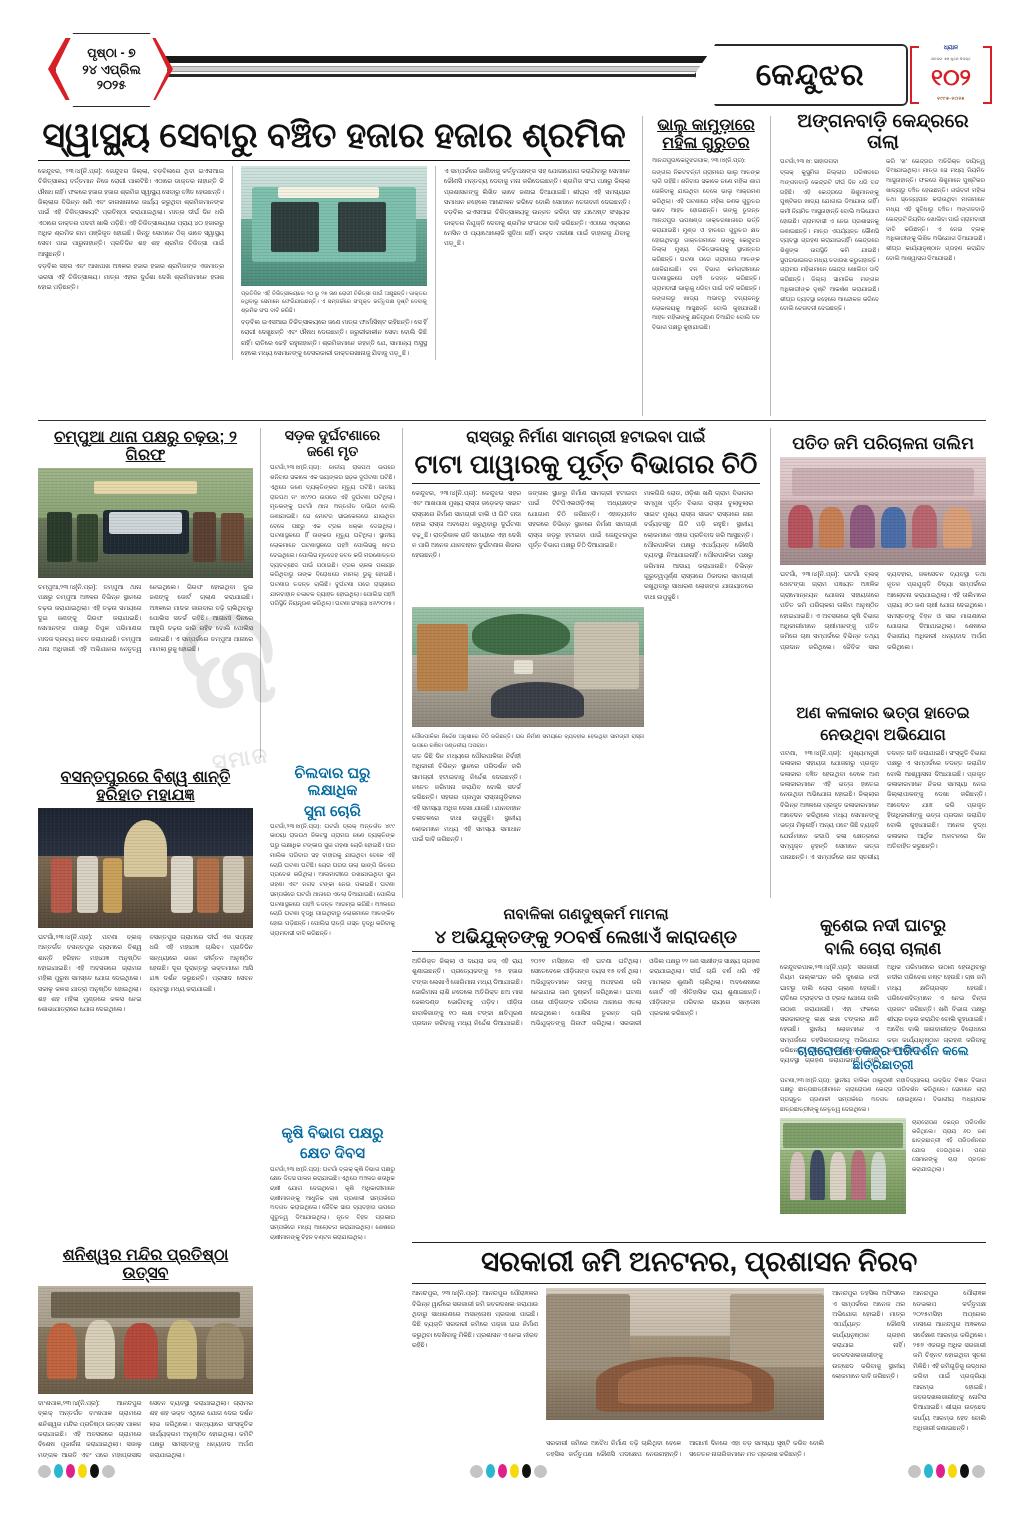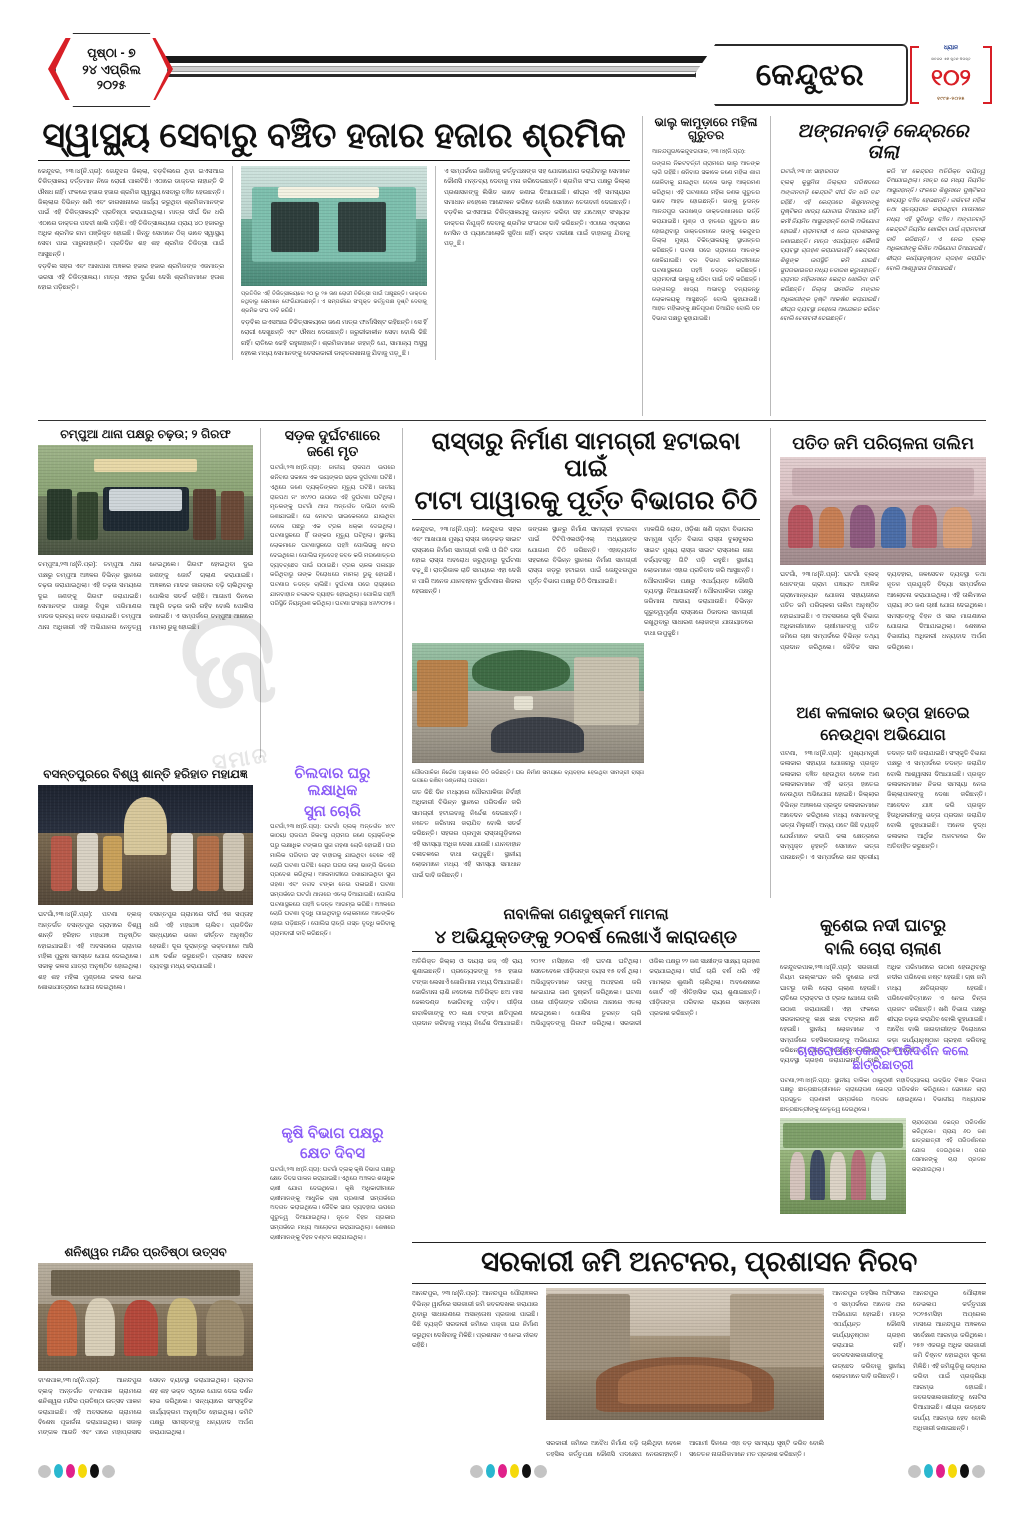--- a/index.html
+++ b/index.html
@@ -54,23 +54,23 @@
 
   .kicker{width:100%;text-align:center;}
   .kicker .band{display:inline-block;background:#c8102e;color:#fff;font-weight:bold;
     font-size:13.5px;padding:3px 30px 4px 30px;border-radius:3px;
     clip-path:polygon(4% 0,96% 0,100% 46%,94% 100%,6% 100%,0 46%);}
 
   h1.lead{font-size:35px;line-height:1.08;font-weight:bold;color:#111;margin:4px 0 6px;
      text-align:center;letter-spacing:-.2px;}
   h2.hd{font-size:19px;line-height:1.12;font-weight:bold;color:#111;margin:0 0 4px;
      text-align:center;}
-  h2.hd.sm{font-size:12px;}
+  h2.hd.sm{font-size:16px;text-decoration:underline;}
   h2.hd.xsm{font-size:14px;}
-  h3.hd{font-size:15px;line-height:1.15;font-weight:bold;color:#8b5cf6;margin:0 0 3px;text-align:center;}
+  h3.hd{font-size:15px;line-height:1.15;font-weight:bold;color:#0369a1;margin:0 0 3px;text-align:center;}
 
   .body{font-size:6.4px;line-height:1.62;color:#1a1a1a;text-align:justify;
      column-gap:8px;hyphens:none;word-spacing:-0.3px;}
   .body.c2{column-count:2;}
   .body.c3{column-count:3;}
   .body p{margin:0 0 2px;}
 
   .cap{font-size:5.6px;line-height:1.5;color:#222;text-align:justify;margin-top:3px;}
 
   .photo{position:relative;background:#d7d7d7;overflow:hidden;border:0;}
@@ -169,21 +169,21 @@
   <div class="col" style="left:622px;top:100px;width:108px;">
     <h2 class="hd sm">ଭାଲୁ କାମୁଡ଼ାରେ ମହିଳା ଗୁରୁତର</h2>
     <div class="body" style="font-size:6px;">
       <p>ଆନନ୍ଦପୁର/କେନ୍ଦୁଝରପାଳ, ୨୩।୪(ନି.ପ୍ର):</p>
       <p>ଜଙ୍ଗଲ ନିକଟବର୍ତ୍ତୀ ଗ୍ରାମରେ ଭାଲୁ ଆତଙ୍କ ଲାଗି ରହିଛି। ଶନିବାର ସକାଳେ ଜଣେ ମହିଳା ଶାଗ ତୋଳିବାକୁ ଯାଇଥିବା ବେଳେ ଭାଲୁ ଆକ୍ରମଣ କରିଥିଲା। ଏହି ଘଟଣାରେ ମହିଳା ଜଣକ ଗୁରୁତର ଭାବେ ଆହତ ହୋଇଛନ୍ତି। ତାଙ୍କୁ ତୁରନ୍ତ ଆନନ୍ଦପୁର ଉପଖଣ୍ଡ ଡାକ୍ତରଖାନାରେ ଭର୍ତ୍ତି କରାଯାଇଛି। ମୁଣ୍ଡ ଓ ହାତରେ ଗୁରୁତର କ୍ଷତ ହୋଇଥିବାରୁ ଡାକ୍ତରମାନେ ତାଙ୍କୁ କେନ୍ଦୁଝର ଜିଲ୍ଲା ମୁଖ୍ୟ ଚିକିତ୍ସାଳୟକୁ ସ୍ଥାନାନ୍ତର କରିଛନ୍ତି। ଘଟଣା ପରେ ଗ୍ରାମରେ ଆତଙ୍କ ଖେଳିଯାଇଛି। ବନ ବିଭାଗ କର୍ମଚାରୀମାନେ ଘଟଣାସ୍ଥଳରେ ପହଞ୍ଚି ତଦନ୍ତ କରିଛନ୍ତି। ଗ୍ରାମବାସୀ ଭାଲୁକୁ ଧରିବା ପାଇଁ ଦାବି କରିଛନ୍ତି। ଜଙ୍ଗଲରୁ ଖାଦ୍ୟ ଅଭାବରୁ ବନ୍ୟଜନ୍ତୁ ଲୋକାଳୟକୁ ଆସୁଛନ୍ତି ବୋଲି କୁହାଯାଉଛି। ଆହତ ମହିଳାଙ୍କୁ କ୍ଷତିପୂରଣ ଦିଆଯିବ ବୋଲି ବନ ବିଭାଗ ପକ୍ଷରୁ କୁହାଯାଇଛି।</p>
     </div>
   </div>
 
   <div class="rule-v" style="left:740px;top:100px;height:300px;"></div>
 
-  <div class="col" style="left:750px;top:104px;width:206px;font-style:italic;">
+  <div class="col" style="left:750px;top:94px;width:206px;">
     <h2 class="hd">ଅଙ୍ଗନବାଡ଼ି କେନ୍ଦ୍ରରେ ତାଲା</h2>
     <div style="display:flex;gap:7px;">
       <div style="width:99px;">
         <div class="body" style="font-size:6px;">
           <p>ଘଟଗାଁ,୨୩।୪: ସାହାରପଦା</p>
           <p>ବ୍ଲକ୍ କୁସୁମିତା ଜିଲ୍ଲାର ପରିଷଦରେ ଅଙ୍ଗନବାଡ଼ି କେନ୍ଦ୍ରଟି ଦୀର୍ଘ ଦିନ ଧରି ବନ୍ଦ ରହିଛି। ଏହି କେନ୍ଦ୍ରରେ ଶିଶୁମାନଙ୍କୁ ପୁଷ୍ଟିକର ଖାଦ୍ୟ ଯୋଗାଇ ଦିଆଯାଉ ନାହିଁ। କର୍ମୀ ନିୟମିତ ଆସୁନାହାନ୍ତି ବୋଲି ଅଭିଯୋଗ ହୋଇଛି। ଗ୍ରାମବାସୀ ଏ ନେଇ ପ୍ରଶାସନକୁ ଜଣାଇଛନ୍ତି। ମାତ୍ର ଏପର୍ଯ୍ୟନ୍ତ କୌଣସି ବ୍ୟବସ୍ଥା ଗ୍ରହଣ କରାଯାଇନାହିଁ। କେନ୍ଦ୍ରରେ ଶିଶୁଙ୍କ ଉପସ୍ଥିତି କମି ଯାଇଛି। ସୁପରଭାଇଜର ମଧ୍ୟ ତଦାରଖ କରୁନାହାନ୍ତି। ଗ୍ରାମର ମହିଳାମାନେ କେନ୍ଦ୍ର ଖୋଲିବା ଦାବି କରିଛନ୍ତି। ଜିଲ୍ଲା ସାମାଜିକ ମଙ୍ଗଳ ଅଧିକାରୀଙ୍କ ଦୃଷ୍ଟି ଆକର୍ଷଣ କରାଯାଇଛି। ଶୀଘ୍ର ବ୍ୟବସ୍ଥା ନହେଲେ ଆନ୍ଦୋଳନ କରିବେ ବୋଲି ଚେତାବନୀ ଦେଇଛନ୍ତି।</p>
         </div>
       </div>
       <div style="width:99px;">
         <div class="body" style="font-size:6px;">
@@ -219,21 +219,21 @@
   <div class="col" style="left:240px;top:412px;width:125px;">
     <h2 class="hd xsm">ସଡ଼କ ଦୁର୍ଘଟଣାରେ ଜଣେ ମୃତ</h2>
     <div class="body" style="font-size:6px;">
       <p>ଘଟଗାଁ,୨୩।୪(ନି.ପ୍ର): ଜାତୀୟ ରାଜପଥ ଉପରେ ଶନିବାର ସକାଳେ ଏକ ଭୟଙ୍କର ସଡ଼କ ଦୁର୍ଘଟଣା ଘଟିଛି। ଏଥିରେ ଜଣେ ବ୍ୟକ୍ତିଙ୍କର ମୃତ୍ୟୁ ଘଟିଛି। ଜାତୀୟ ରାଜପଥ ନଂ ୪୯/୨୦ ଉପରେ ଏହି ଦୁର୍ଘଟଣା ଘଟିଥିଲା। ମୃତକଙ୍କୁ ଘଟଗାଁ ଥାନା ଅନ୍ତର୍ଗତ ବାସିନ୍ଦା ବୋଲି ଜଣାଯାଇଛି। ସେ ମୋଟର ସାଇକେଲରେ ଯାଉଥିବା ବେଳେ ପଛରୁ ଏକ ଟ୍ରକ ଧକ୍କା ଦେଇଥିଲା। ଘଟଣାସ୍ଥଳରେ ହିଁ ତାଙ୍କର ମୃତ୍ୟୁ ଘଟିଥିଲା। ସ୍ଥାନୀୟ ଲୋକମାନେ ଘଟଣାସ୍ଥଳରେ ପହଞ୍ଚି ପୋଲିସକୁ ଖବର ଦେଇଥିଲେ। ପୋଲିସ ମୃତଦେହ ଜବତ କରି ମରଣୋତ୍ତର ବ୍ୟବଚ୍ଛେଦ ପାଇଁ ପଠାଇଛି। ଟ୍ରକ ଚାଳକ ପଳାୟନ କରିଥିବାରୁ ତାଙ୍କ ବିରୋଧରେ ମାମଲା ରୁଜୁ ହୋଇଛି। ଘଟଣାର ତଦନ୍ତ ଚାଲିଛି। ଦୁର୍ଘଟଣା ପରେ ରାସ୍ତାରେ ଯାନବାହାନ ଚଳାଚଳ ବ୍ୟାହତ ହୋଇଥିଲା। ପୋଲିସ ପହଞ୍ଚି ପରିସ୍ଥିତି ନିୟନ୍ତ୍ରଣ କରିଥିଲା। ଘଟଣା ସଂଖ୍ୟା ୪୬/୨୦୨୫।</p>
     </div>
   </div>
 
   <div class="rule-v" style="left:372px;top:412px;height:470px;"></div>
 
   <div class="col" style="left:382px;top:412px;width:348px;">
-    <h2 class="hd" style="font-size:24px;">ରାସ୍ତାରୁ ନିର୍ମାଣ ସାମଗ୍ରୀ ହଟାଇବା ପାଇଁ</h2>
+    <h2 class="hd" style="font-size:16px;">ରାସ୍ତାରୁ ନିର୍ମାଣ ସାମଗ୍ରୀ ହଟାଇବା ପାଇଁ</h2>
     <h2 class="hd" style="font-size:26px;">ଟାଟା ପାୱାରକୁ ପୂର୍ତ୍ତ ବିଭାଗର ଚିଠି</h2>
     <div style="height:1px;background:#222;margin:3px 0 4px;"></div>
     <div style="display:flex;gap:7px;">
       <div style="width:109px;">
         <div class="body">
           <p>କେନ୍ଦୁଝର, ୨୩।୪(ନି.ପ୍ର): କେନ୍ଦୁଝର ସହର ଏବଂ ଆଖପାଖ ମୁଖ୍ୟ ରାସ୍ତା କଡ଼େକଡ଼ ସାଇଟ ରାସ୍ତାରେ ନିର୍ମାଣ ସାମଗ୍ରୀ ବାଲି ଓ ଗିଟି ଗଦା ହୋଇ ରାସ୍ତା ଅବରୋଧ କରୁଥିବାରୁ ଦୁର୍ଘଟଣା ବଢ଼ୁଛି। ରାତ୍ରିକାଳ ରାତି ସମୟରେ ଏହା ଦେଖି ନ ପାରି ଅନେକ ଯାନବାହାନ ଦୁର୍ଘଟଣାର ଶିକାର ହେଉଛନ୍ତି।</p>
         </div>
       </div>
       <div style="width:109px;">
         <div class="body">

